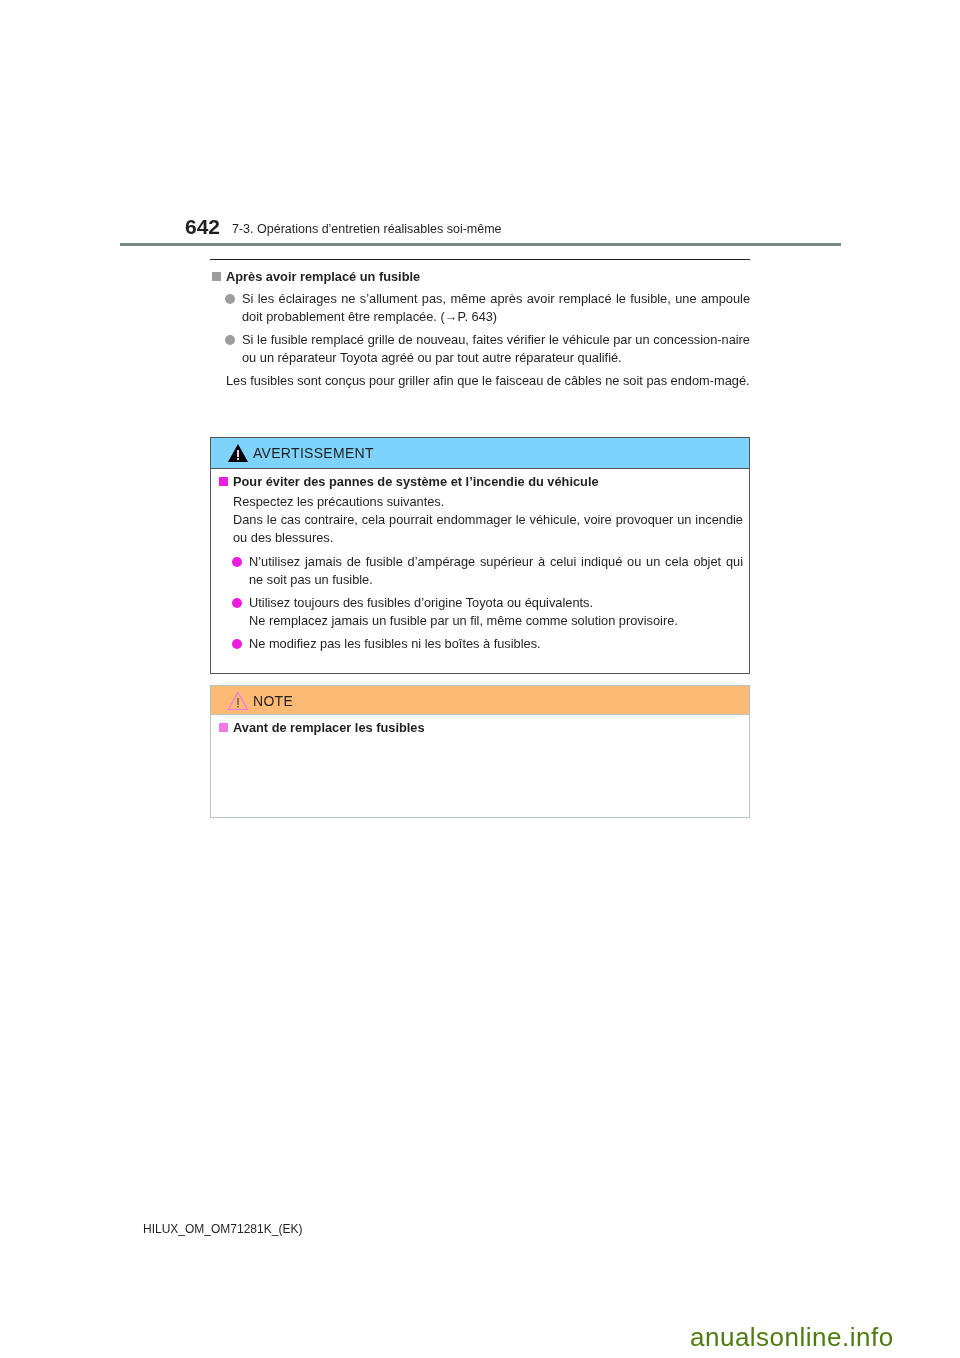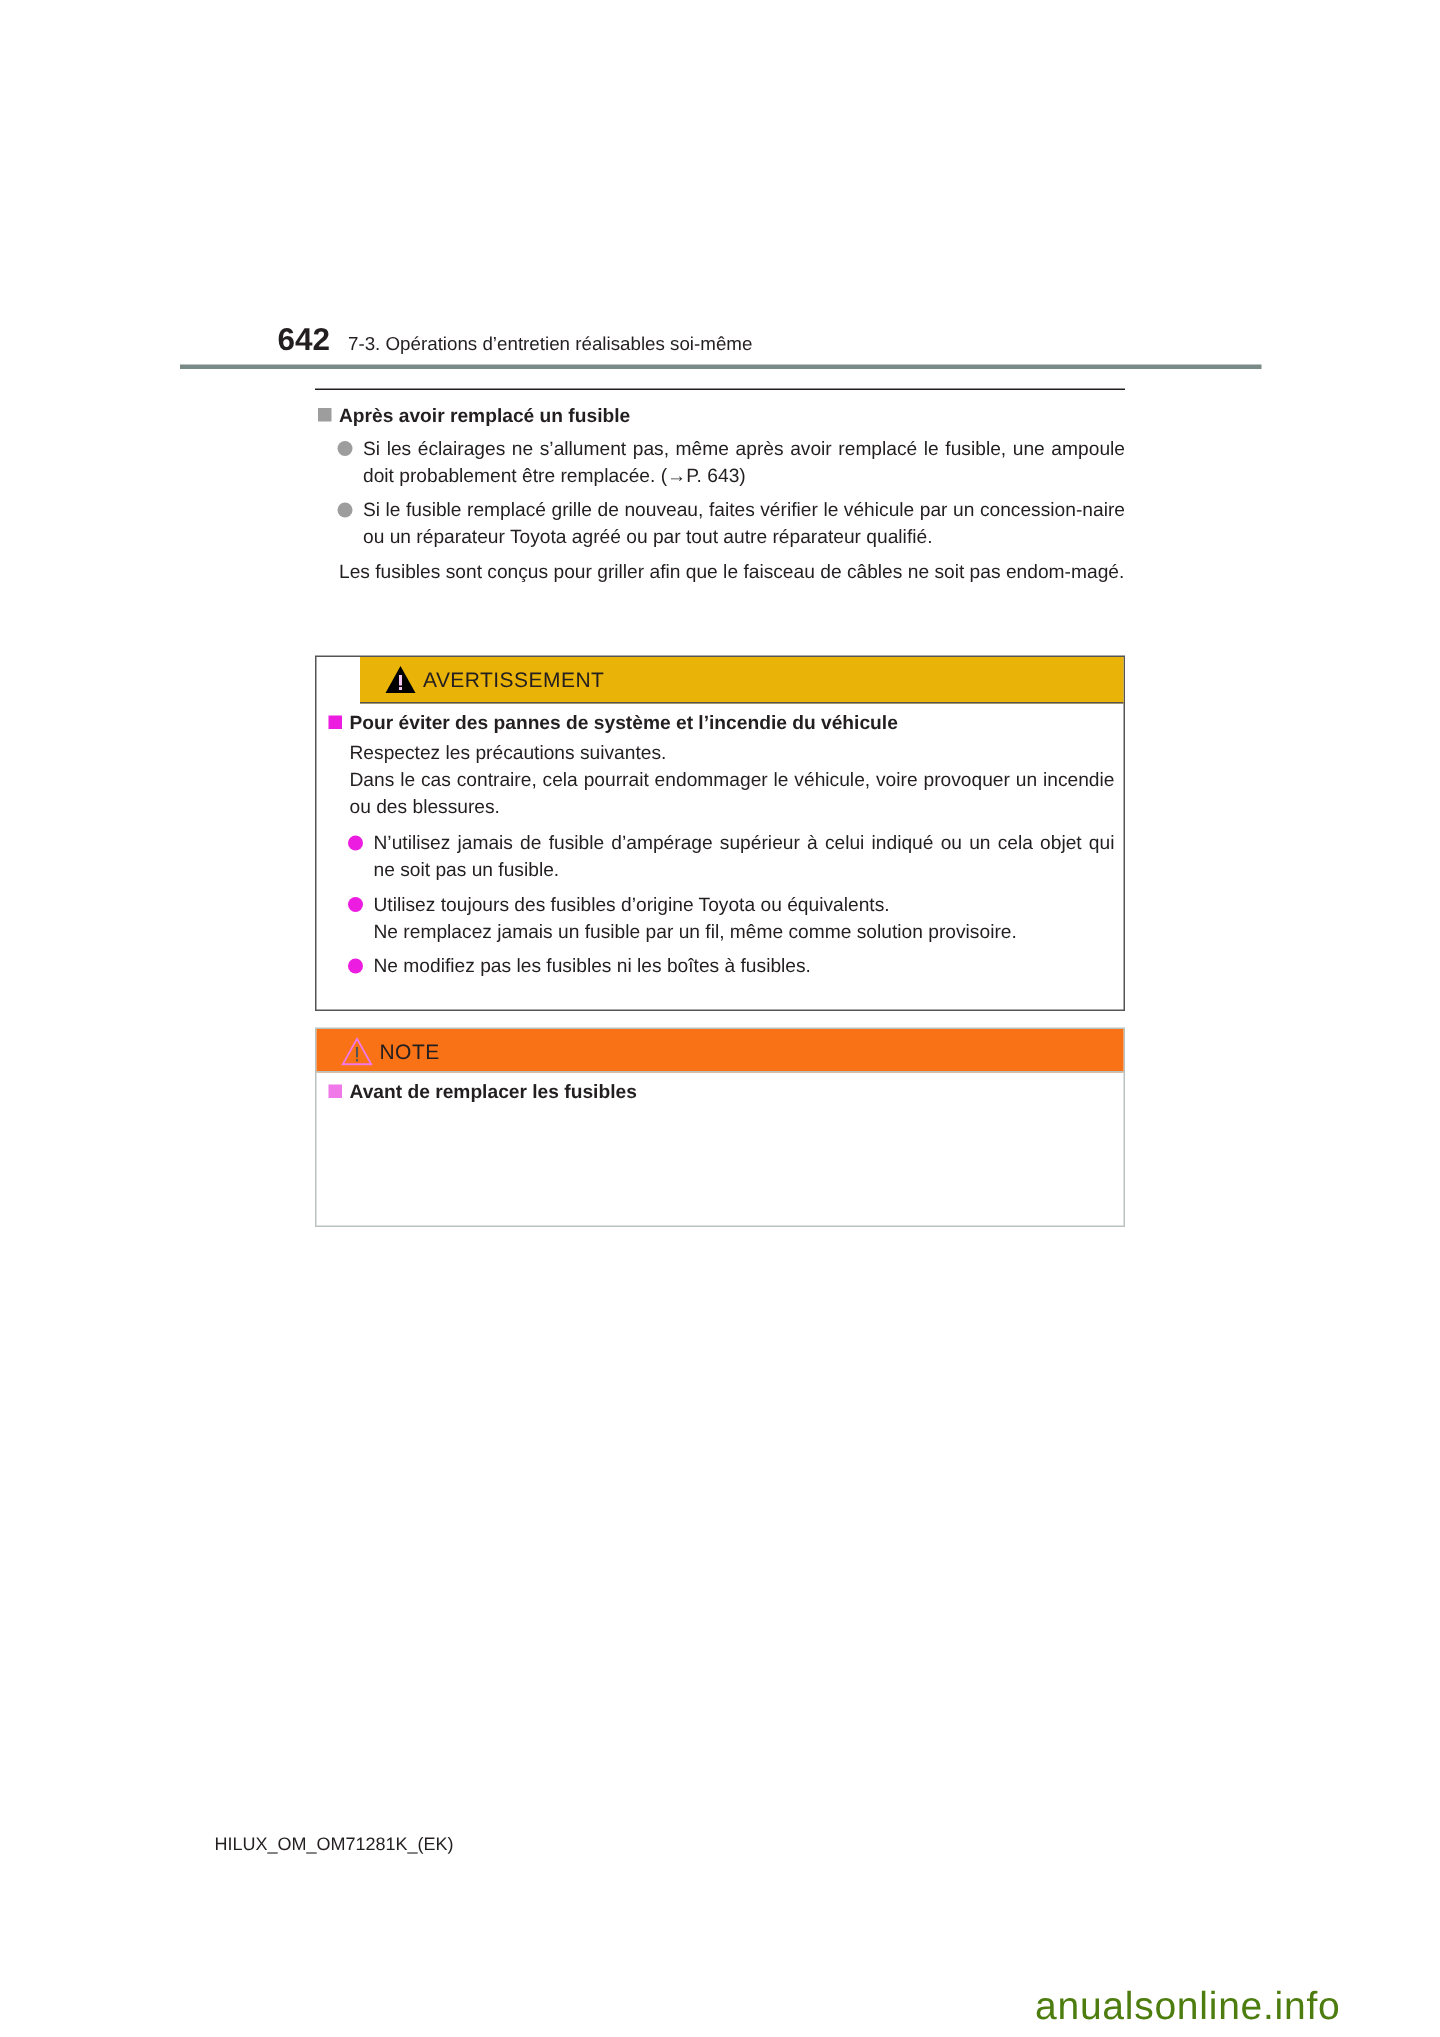--- a/index.html
+++ b/index.html
@@ -14,23 +14,23 @@
 
   .content { position: absolute; left: 210px; top: 268px; width: 540px; font-size: 12.8px; line-height: 18px; }
   .h { font-weight: bold; position: relative; padding-left: 16px; margin-bottom: 4px; }
   .sq { position: absolute; left: 2px; top: 4px; width: 9px; height: 9px; background: #9d9d9d; }
   .bullet { position: relative; padding-left: 32px; text-align: justify; margin-bottom: 5px; }
   .dot { position: absolute; left: 15px; top: 4px; width: 10px; height: 10px; border-radius: 50%; background: #9d9d9d; }
   .para { padding-left: 16px; text-align: justify; }
 
   .box { position: absolute; left: 210px; width: 538px; border: 1px solid #555; }
   .warn { top: 437px; height: 235px; }
-  .warn .boxhead { background: #eab308; border-bottom: 1px solid #555; height: 30px; position: relative; margin-left: 29px; }
+  .warn .boxhead { background: #7dd3fc; border-bottom: 1px solid #555; height: 30px; position: relative; }
   .note { top: 685px; height: 131px; border-color: #b8c2c0; }
-  .note .boxhead { background: #f97316; border-bottom: 1px solid #b8c2c0; height: 28px; position: relative; }
+  .note .boxhead { background: #fdba74; border-bottom: 1px solid #b8c2c0; height: 28px; position: relative; }
   .boxtitle { position: absolute; left: 42px; top: 7px; font-size: 14px; letter-spacing: 0.3px; }
   .tri { position: absolute; left: 16px; top: 5px; }
   .boxbody { padding: 4px 6px 0 6px; font-size: 12.8px; line-height: 18px; }
   .boxbody .h { margin-bottom: 2px; }
   .pink-sq { background: #ec1ce0; }
   .pinklight-sq { background: #f078e8; }
   .pink-dot { background: #ec1ce0; }
   .bb { padding-left: 16px; text-align: justify; margin-bottom: 6px; }
 
   .footer { position: absolute; left: 143px; top: 1222px; font-size: 12px; }

